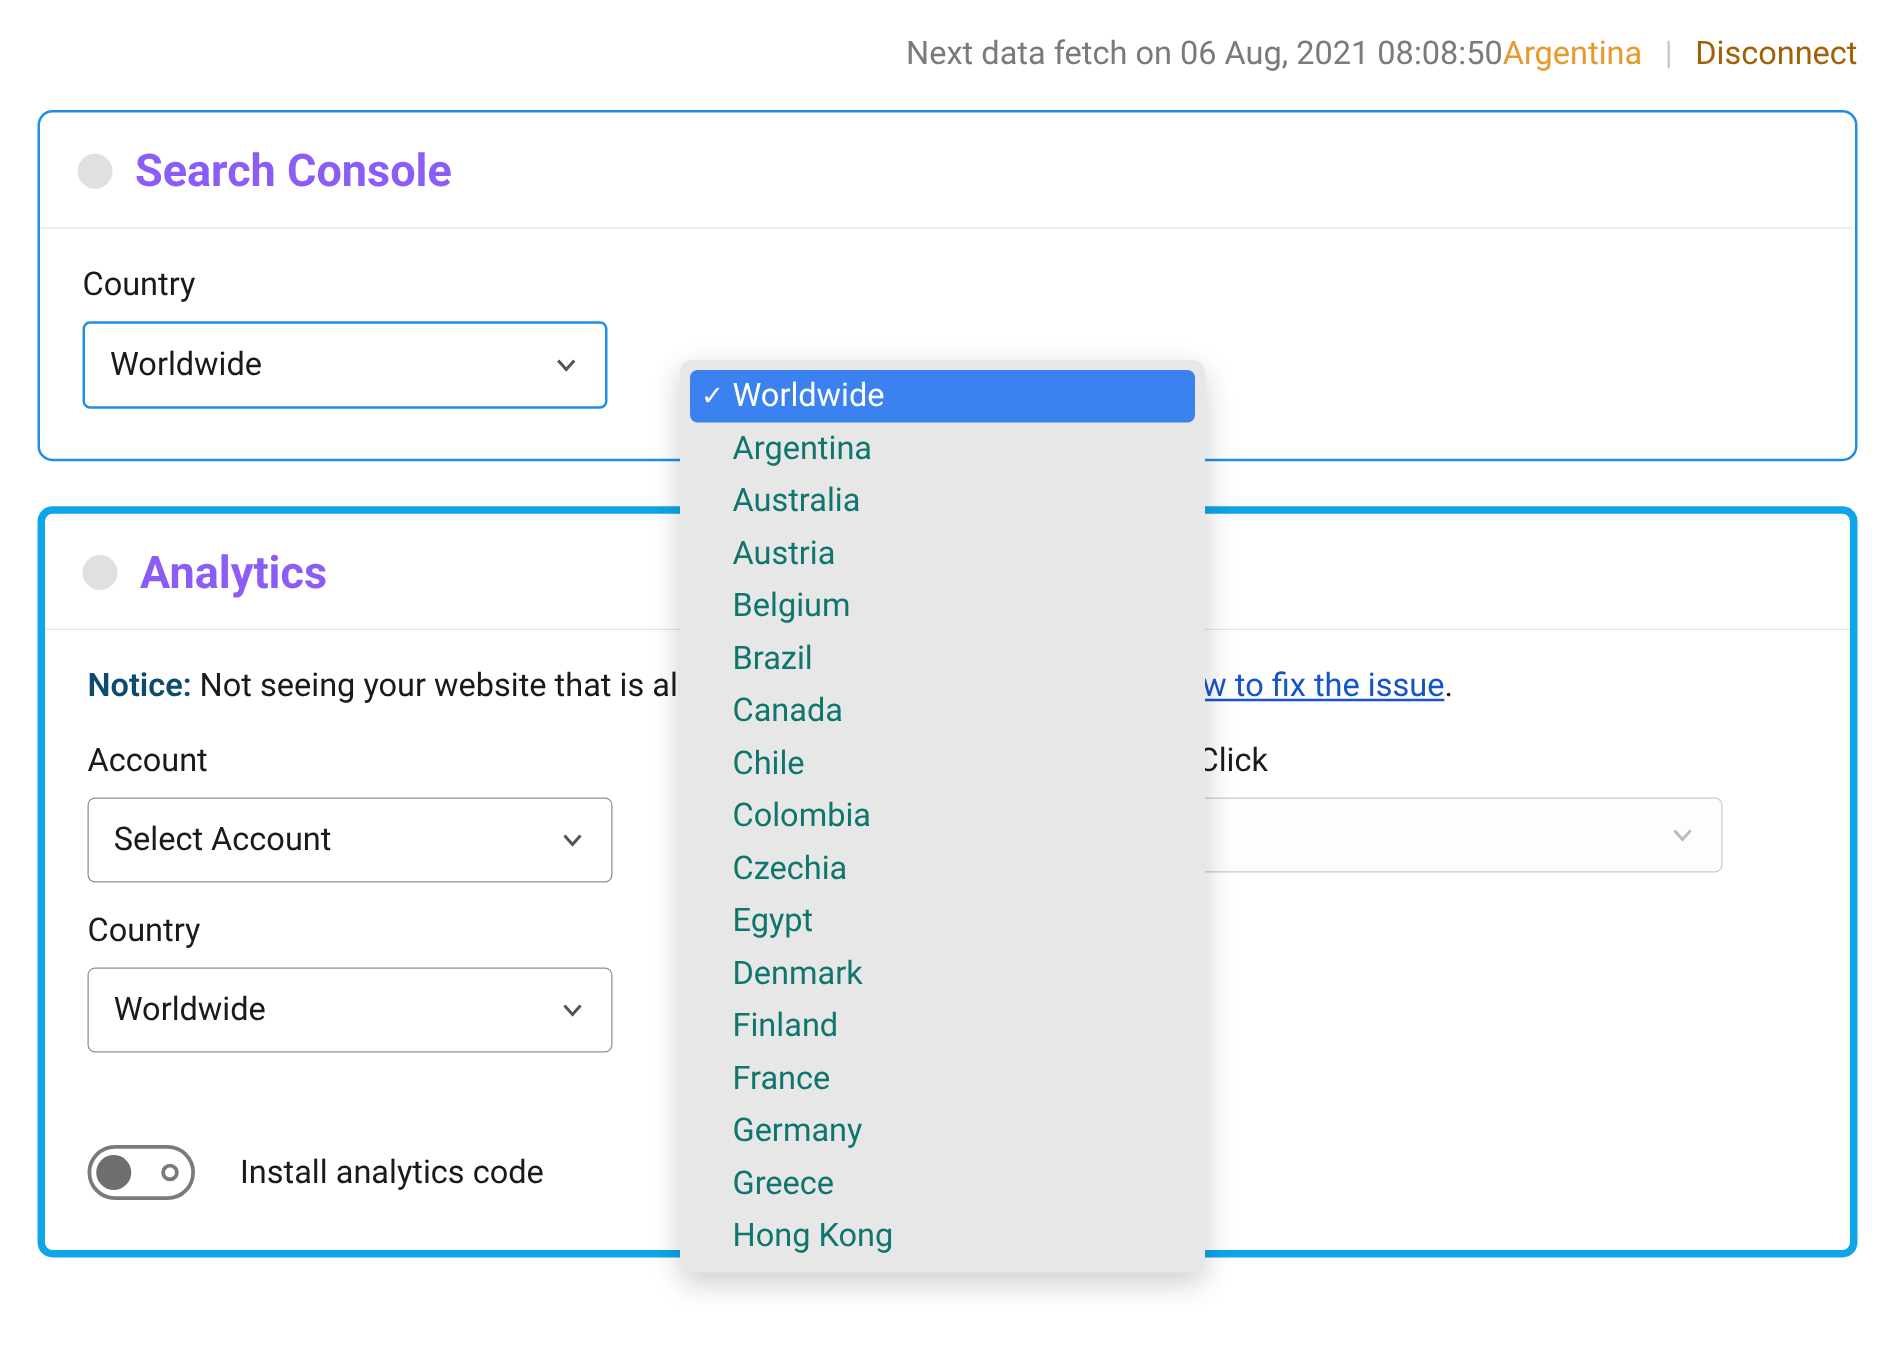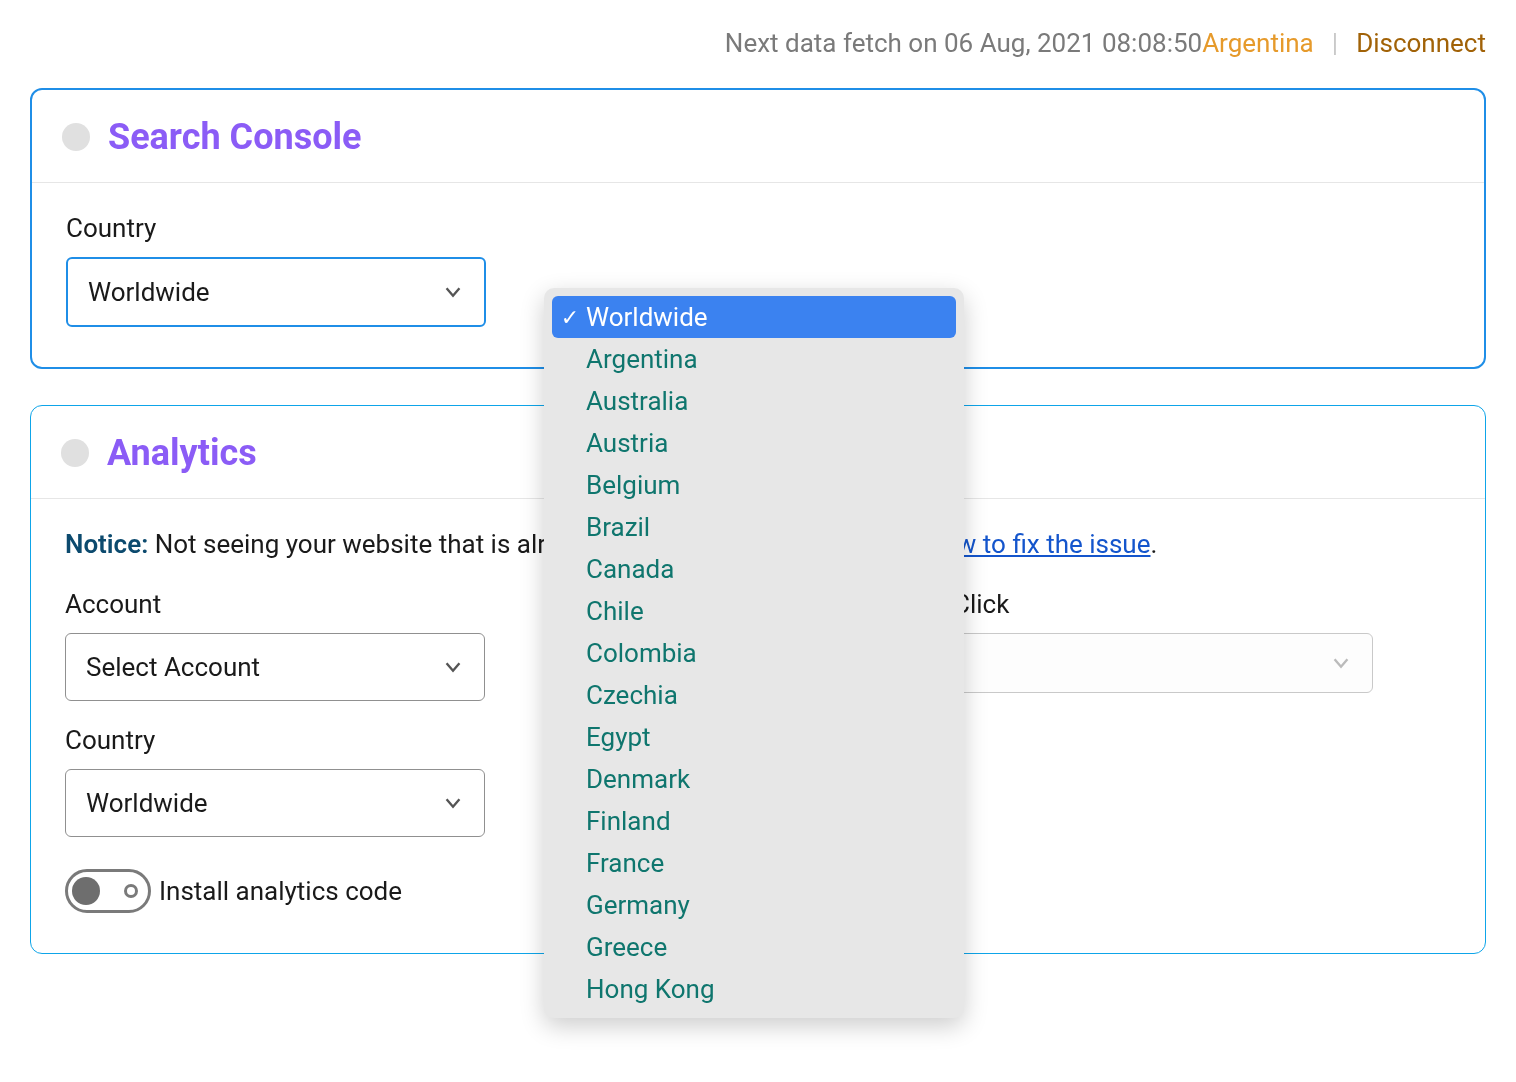--- a/index.html
+++ b/index.html
@@ -25,21 +25,21 @@
     display: flex;
     align-items: center;
     gap: 18px;
     font-size: 26px;
   }
   .reconnect { color: #e69a2b; cursor: pointer; }
   .divider { color: #c9c9c9; }
   .disconnect { color: #a16207; cursor: pointer; }
 
   .panel {
-    border: 1px solid #0ea5e9;
+    border: 6px solid #0ea5e9;
     border-radius: 12px;
     margin-bottom: 36px;
     background: #fff;
   }
   .panel.active {
     border: 2px solid #1f8ee7;
   }
   .panel-header {
     display: flex;
     align-items: center;
@@ -113,22 +113,22 @@
     grid-template-columns: 420px 420px 420px;
     column-gap: 44px;
     row-gap: 40px;
     gap: 24px;
   }
   .field.view .select { min-width: 420px; }
 
   .toggle-row {
     display: flex;
     align-items: center;
-    gap: 8px;
-    margin-top: 32px;
+    gap: 36px;
+    margin-top: 74px;
   }
   .toggle {
     width: 86px;
     height: 44px;
     border: 3px solid #7a7a7a;
     border-radius: 22px;
     position: relative;
     background: #fff;
     cursor: pointer;
     display:flex;

